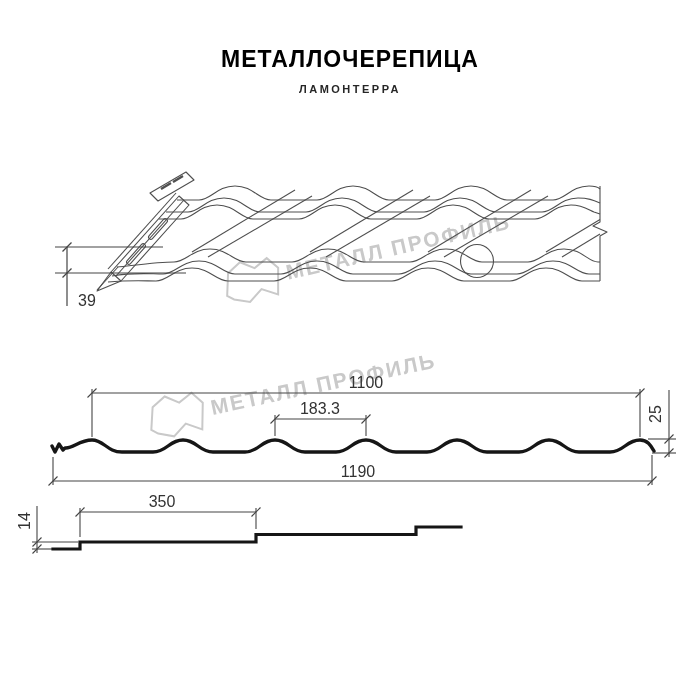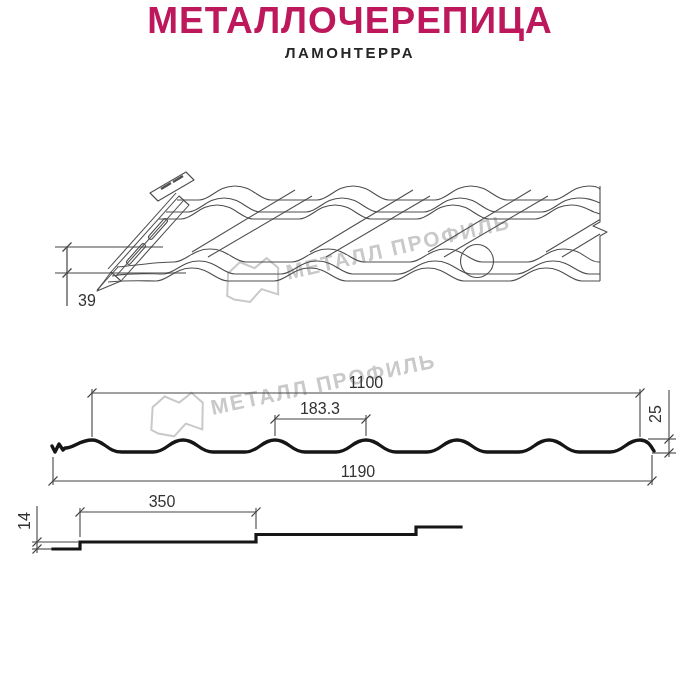--- a/index.html
+++ b/index.html
@@ -1,20 +1,20 @@
 <!DOCTYPE html>
 <html><head>
 <meta charset="utf-8">
 <style>
   html,body{margin:0;padding:0;background:#ffffff;}
   .page{position:relative;width:700px;height:700px;background:#fff;overflow:hidden;
         font-family:"Liberation Sans",sans-serif;}
   .hdr{position:absolute;left:0;top:0;width:700px;text-align:center;}
-  .title{font-size:37px;font-weight:bold;letter-spacing:1px;color:#be185d;}
-  .subtitle{margin-top:2px;font-size:15px;font-weight:bold;letter-spacing:2.5px;color:#262626;}
+  .title{margin-top:46px;font-size:23px;font-weight:bold;letter-spacing:1px;color:#000000;}
+  .subtitle{margin-top:10px;font-size:11px;font-weight:bold;letter-spacing:2.5px;color:#262626;}
   svg{position:absolute;left:0;top:0;}
   svg text{font-family:"Liberation Sans",sans-serif;}
   .dimtxt{font-size:16px;fill:#333;}
   .wmtxt{font-size:21px;font-weight:bold;letter-spacing:2px;fill:#c9c9c9;}
 </style>
 </head>
 <body>
 
 <div class="page">
 

